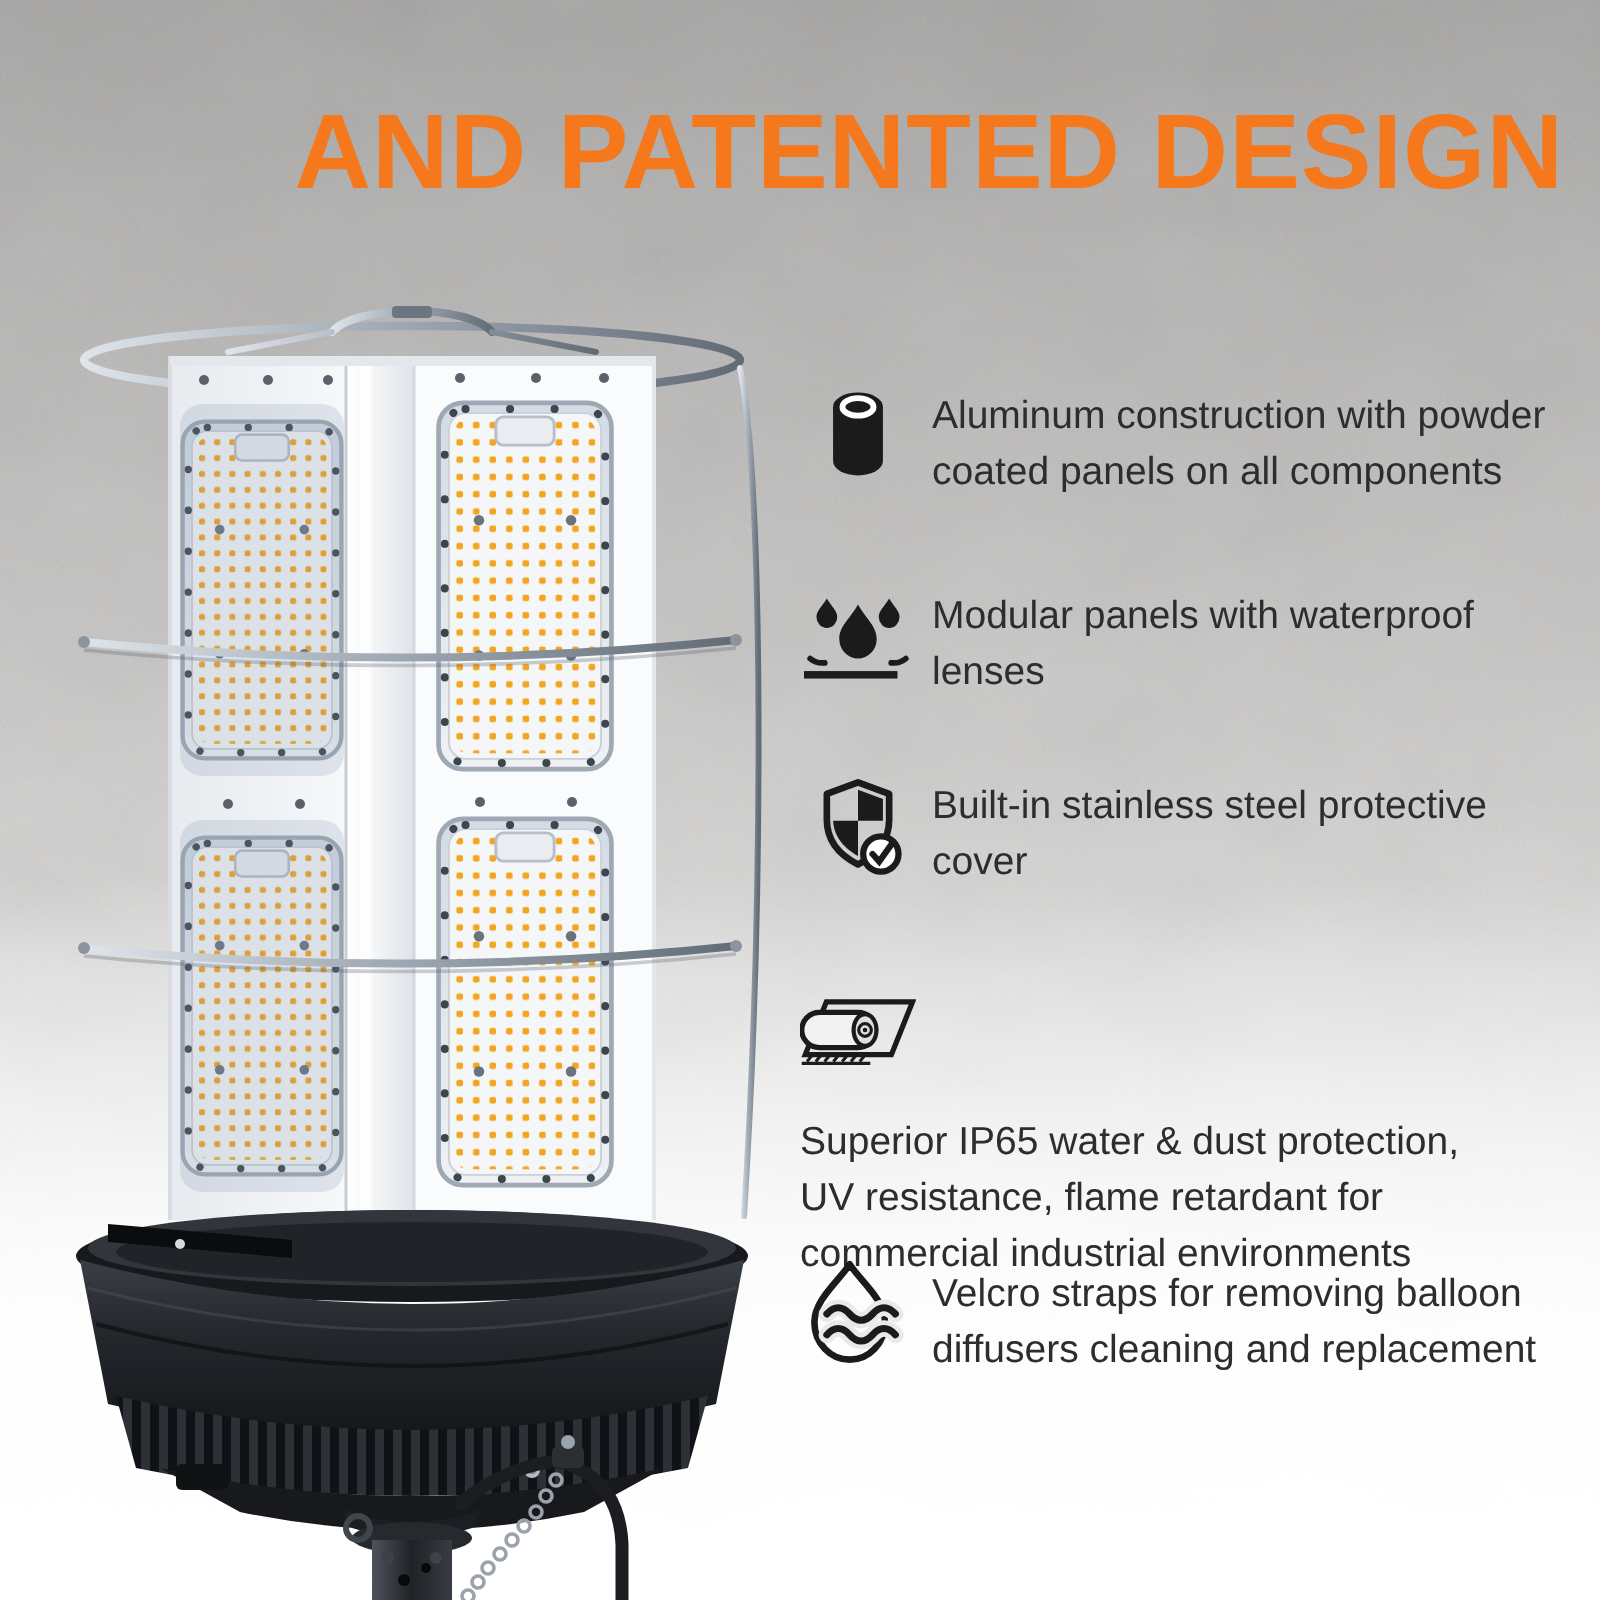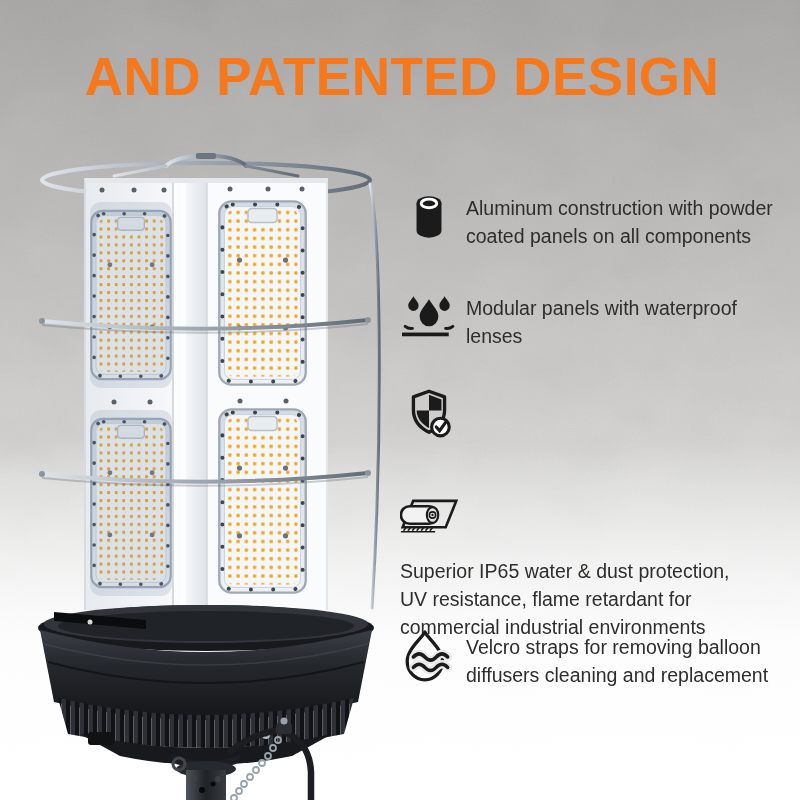--- a/index.html
+++ b/index.html
@@ -4,32 +4,32 @@
 <style>
   html,body{margin:0;padding:0;}
   body{width:800px;height:800px;overflow:hidden;font-family:"Liberation Sans",sans-serif;}
   .canvas{
     position:relative;width:800px;height:800px;overflow:hidden;
     background:linear-gradient(180deg,#a6a5a4 0%,#b3b2b1 15%,#c2c1c0 35%,#d4d3d2 55%,#e9e9e8 72%,#f9f9f9 86%,#ffffff 100%);
   }
   .bg-noise{position:absolute;left:0;top:0;}
   .page-title{
     position:absolute;top:48px;left:22px;width:760px;margin:0;
-    text-align:center;font-size:53px;line-height:1.1;font-weight:bold;
+    text-align:right;font-size:53px;line-height:1.1;font-weight:bold;
     letter-spacing:0.5px;color:#F5781C;white-space:nowrap;
   }
   .product-svg{position:absolute;left:30px;top:150px;}
   .features{position:absolute;left:400px;top:0;width:398px;height:784px;}
   .feature{position:absolute;left:0;display:flex;align-items:flex-start;gap:8px;}
   .feature .icon{flex:0 0 58px;height:56px;display:flex;justify-content:center;}
   .feature p{
     margin:3px 0 0 0;font-size:19.5px;line-height:28px;color:#2D2D2D;
     white-space:pre-line;font-family:"Liberation Sans",sans-serif;
   }
-  .f1{top:191px;} .f2{top:291px;} .f3{top:386px;} .f4{top:488px;flex-direction:column;} .f5{top:630px;}
+  .f1{top:191px;} .f2{top:291px;align-items:flex-end;} .f3{top:386px;} .f4{top:488px;flex-direction:column;} .f5{top:630px;}
 </style>
 </head>
 <body>
 
 <div class="canvas">
 
   <svg class="bg-noise" width="800" height="800">
     <defs>
       <filter id="fBlotch" x="-10%" y="-10%" width="120%" height="120%">
         <feTurbulence type="fractalNoise" baseFrequency="0.013 0.017" numOctaves="3" seed="4"></feTurbulence>
@@ -244,20 +244,22 @@
     <div class="feature f3">
       <span class="icon">
         <svg width="54" height="54" viewBox="0 0 52 52">
           <path d="M26,5 L41,10.5 V23 c0,11 -7,17.5 -15,21.5 C18,40.5 11,34 11,23 V10.5 Z" fill="none" stroke="#1B1B1B" stroke-width="3.2" stroke-linejoin="round"></path>
           <path d="M26,8.5 L38,13 V23.5 H26 Z" fill="#1B1B1B"></path>
           <path d="M26,23.5 H14 c0.5,8.5 6,13.5 12,17 Z" fill="#1B1B1B"></path>
           <circle cx="37" cy="39.5" r="8.5" fill="#ffffff" stroke="#1B1B1B" stroke-width="3"></circle>
           <path d="M33,39.5 l3.2,3.6 l6,-8.4" fill="none" stroke="#1B1B1B" stroke-width="3" stroke-linecap="round"></path>
         </svg>
       </span>
+      <p>Built-in stainless steel protective
+cover</p>
     </div>
 
     <div class="feature f4">
       <span class="icon">
         <svg width="58" height="54" viewBox="0 0 66 52">
           <path d="M3,40 L15,10 H64 L52,40 Z" fill="none" stroke="#1B1B1B" stroke-width="3"></path>
           <rect x="1" y="16" width="42" height="20" rx="10" fill="#f2f2f2" stroke="#1B1B1B" stroke-width="3"></rect>
           <ellipse cx="37" cy="26" rx="6.5" ry="9" fill="#e0e0e0" stroke="#1B1B1B" stroke-width="2.4"></ellipse>
           <circle cx="37" cy="26" r="3.6" fill="none" stroke="#1B1B1B" stroke-width="1.8"></circle>
           <circle cx="37" cy="26" r="1.3" fill="#1B1B1B"></circle>

